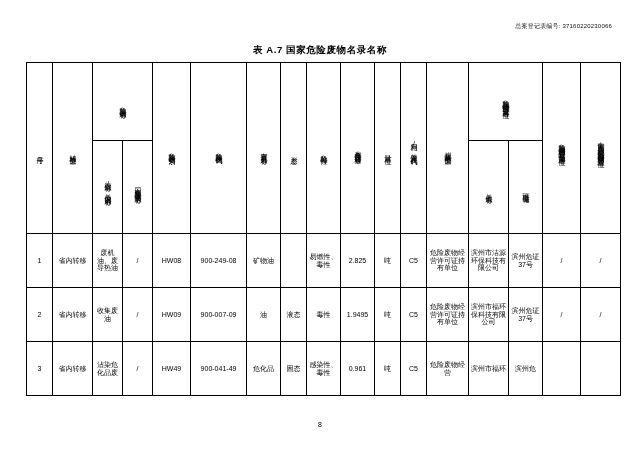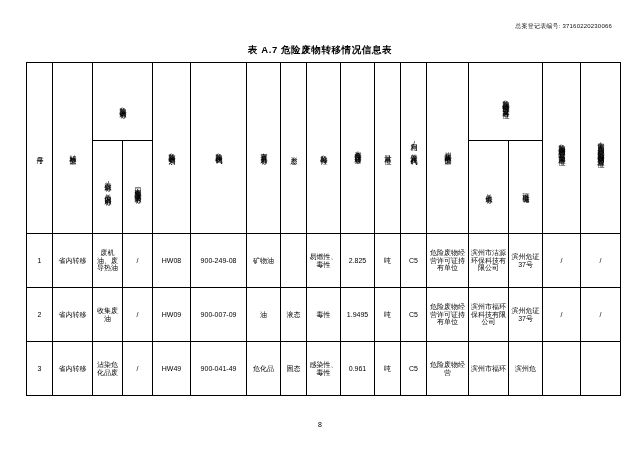--- a/index.html
+++ b/index.html
@@ -88,21 +88,21 @@
     color: #000;
   }
 </style>
 </head>
 <body>
 
 <div class="page">
 
   <div class="reg-no">总案登记表编号: 37160220230066</div>
 
-  <div class="doc-title">表 A.7 危险废物转移情况信息表</div>
+  <div class="doc-title">表 A.7 国家危险废物名录名称</div>
 
   <div class="table-wrap">
     <table class="main">
       <colgroup>
         <col style="width:26px">
         <col style="width:40px">
         <col style="width:30px">
         <col style="width:30px">
         <col style="width:38px">
         <col style="width:56px">

